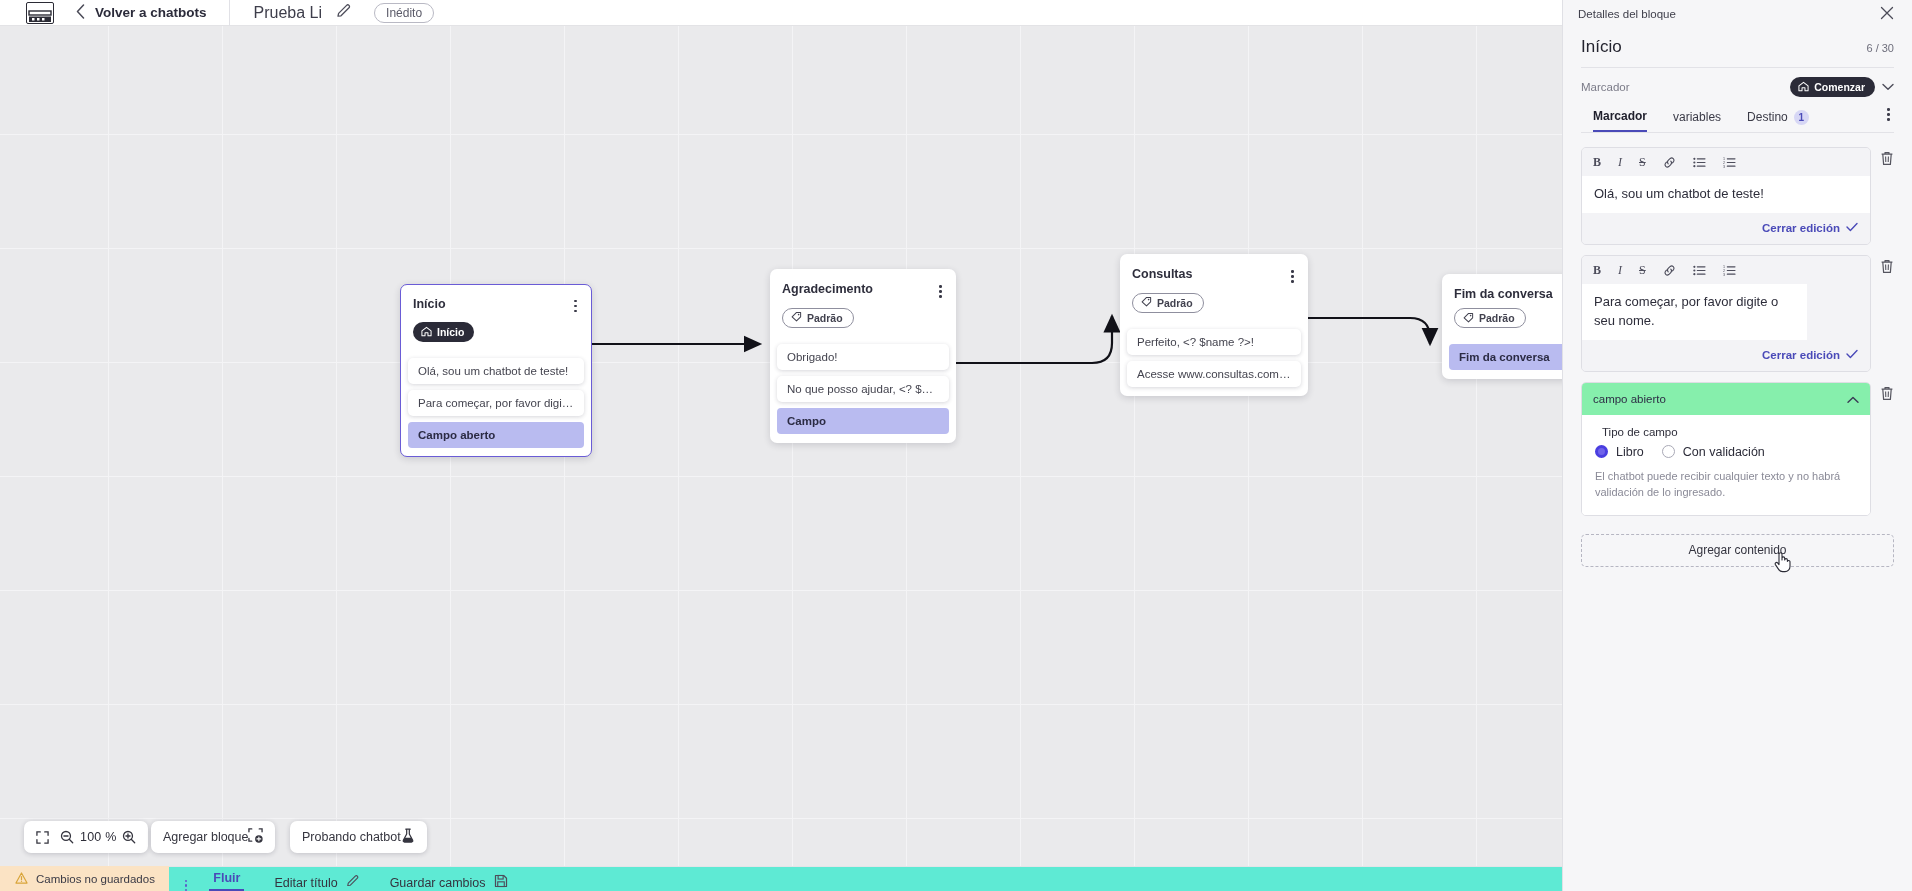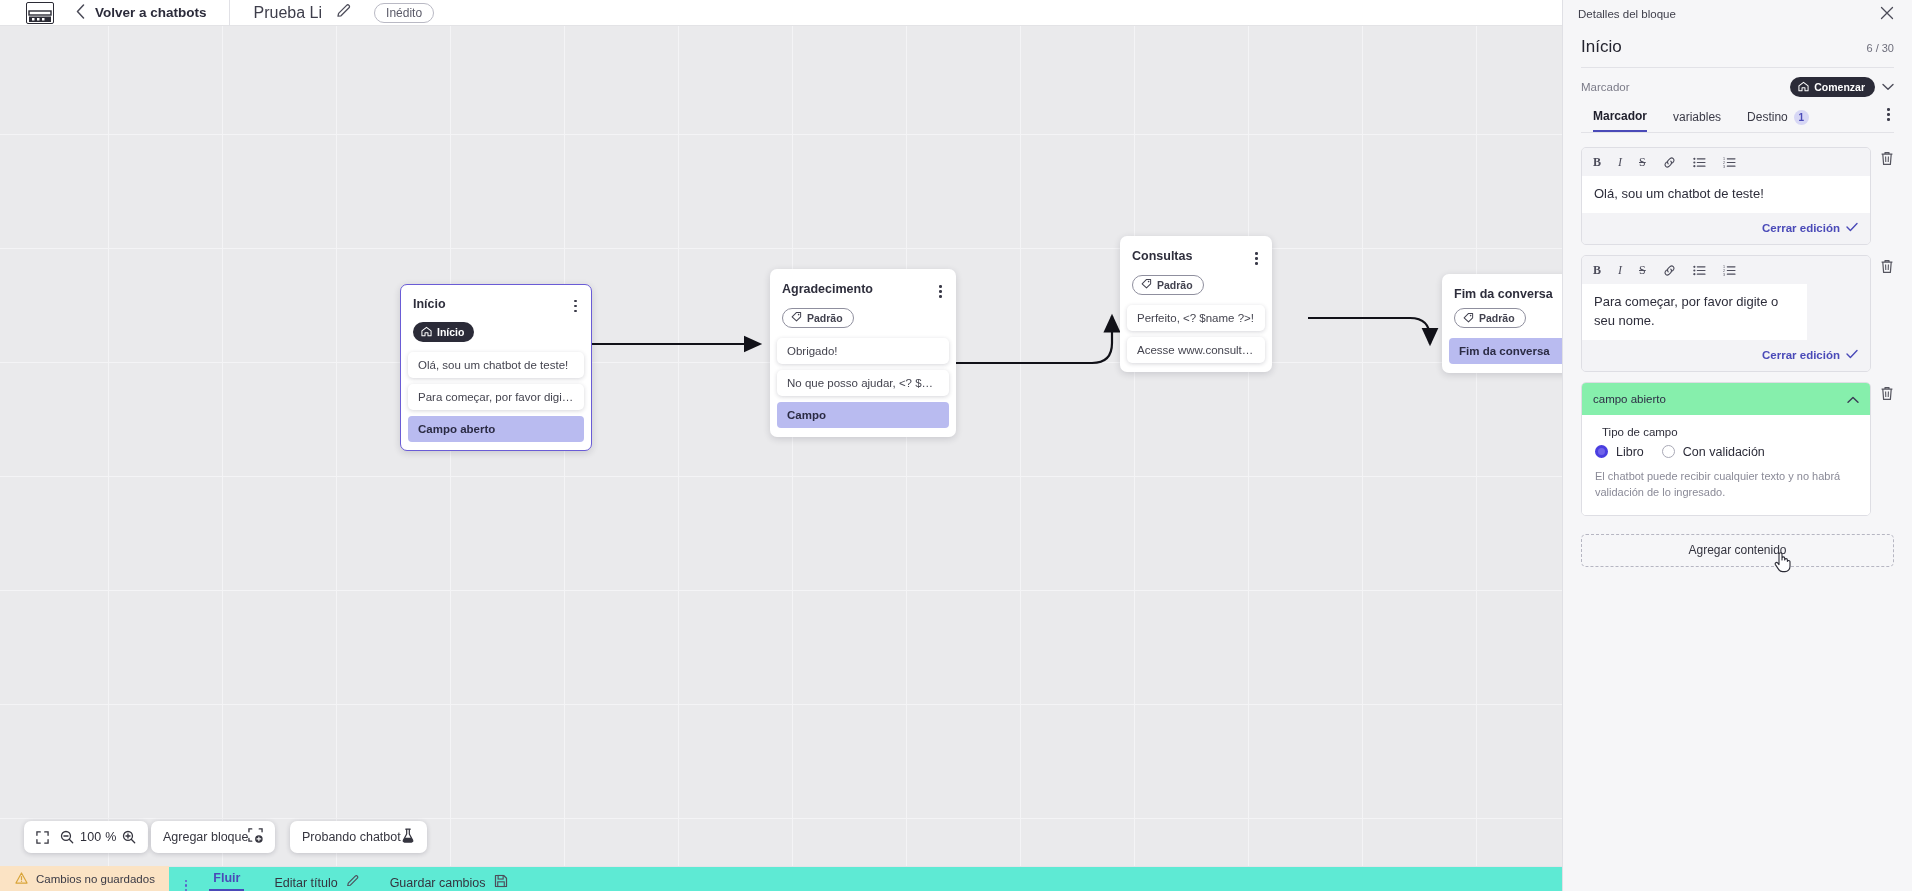--- a/index.html
+++ b/index.html
@@ -76,21 +76,21 @@
   .tag-start {
     display: inline-flex; align-items: center; gap: 5px;
     background: #2b2b38; color: #fff; border-radius: 11px;
     font-size: 10.5px; font-weight: bold; padding: 3.5px 10px 3.5px 8px;
   }
   .tag-default {
     display: inline-flex; align-items: center; gap: 5px;
     background: #fff; color: #42424f; border: 1px solid #8f8f9e; border-radius: 11px;
     font-size: 10.5px; font-weight: bold; padding: 2.5px 10px 2.5px 8px;
   }
-  .node-rows { margin-top: 8px; padding: 0 7px; display: flex; flex-direction: column; gap: 6px; }
+  .node-rows { margin-top: 14px; padding: 0 7px; display: flex; flex-direction: column; gap: 6px; }
   .row-msg {
     background: #fff; border-radius: 5px; box-shadow: 0 1px 4px rgba(30,30,50,.18);
     font-size: 11.5px; color: #44444f; padding: 7px 10px;
     white-space: nowrap; overflow: hidden; text-overflow: ellipsis;
   }
   .row-field {
     background: #b9bbf0; border-radius: 4px;
     font-size: 11.5px; font-weight: bold; color: #2b2b44; padding: 7px 10px;
     white-space: nowrap; overflow: hidden; text-overflow: ellipsis;
   }
@@ -324,21 +324,21 @@
           <span>Padrão</span>
         </span>
       </div>
       <div class="node-rows">
         <div class="row-msg">Obrigado!</div>
         <div class="row-msg">No que posso ajudar, &lt;? $name ...</div>
         <div class="row-field">Campo</div>
       </div>
     </div>
 
-    <div class="node" style="left:1120px; top:210px; width:152px;">
+    <div class="node" style="left:1120px; top:228px; width:188px;">
       <div class="node-head">
         <div class="node-title">Consultas</div>
         <div class="kebab">
             <i></i>
             <i></i>
             <i></i>
           </div>
       </div>
       <div class="node-tagrow">
         <span class="tag-default">

